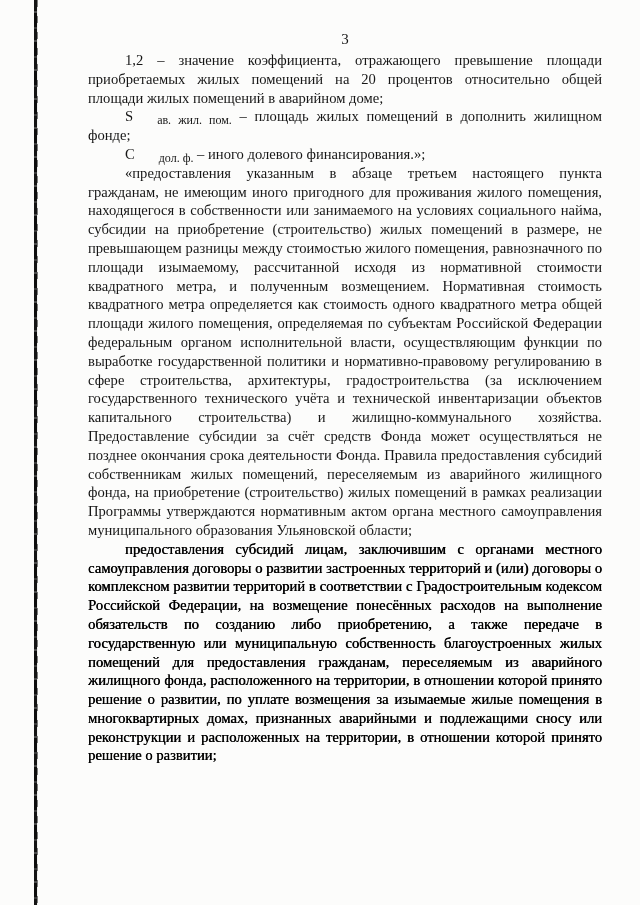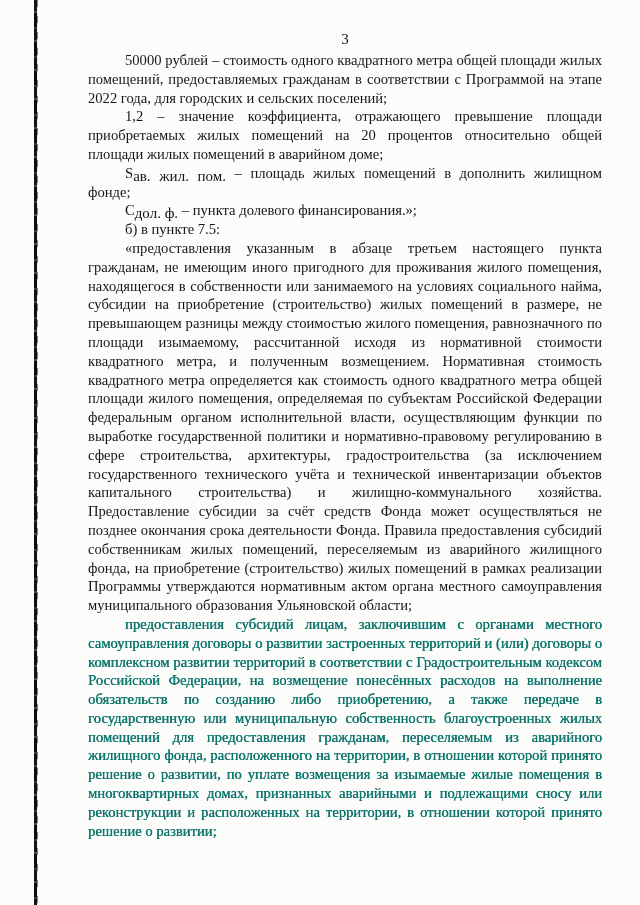--- a/index.html
+++ b/index.html
@@ -61,50 +61,49 @@
     font-size: 14.6px;
     line-height: 18.8px;
     text-align: justify;
   }
   .content p {
     margin: 0;
     padding: 0;
     text-indent: 37px;
   }
   .content sub {
-    font-size: 15px;
+    font-size: 12px;
     line-height: 0;
     vertical-align: -3px;
+    margin-left: 24px;
   }
   
   .heavier {
-    color: #0f766e;
+    color: #000000;
     text-shadow: 0.35px 0 0 currentColor;
   }
 </style>
 </head>
 <body>
 
 <div class="page">
 
   <div class="scan-artifact"></div>
 
   <div class="page-number">3</div>
 
   <div class="content">
 
-    <p>50000 рублей – стоимость одного квадратного метра общей площади жилых помещений, предоставляемых гражданам в соответствии с Программой на этапе 2022 года, для городских и сельских поселений;</p>
 
     <p>1,2 – значение коэффициента, отражающего превышение площади приобретаемых жилых помещений на 20 процентов относительно общей площади жилых помещений в аварийном доме;</p>
 
     <p><span>S</span><sub>ав. жил. пом.</sub><span> – площадь жилых помещений в дополнить жилищном фонде;</span></p>
 
-    <p><span>С</span><sub>дол. ф.</sub><span> – пункта долевого финансирования.»;</span></p>
+    <p><span>С</span><sub>дол. ф.</sub><span> – иного долевого финансирования.»;</span></p>
 
-    <p>б) в пункте 7.5:</p>
 
 
     <p>«предоставления указанным в абзаце третьем настоящего пункта гражданам, не имеющим иного пригодного для проживания жилого помещения, находящегося в собственности или занимаемого на условиях социального найма, субсидии на приобретение (строительство) жилых помещений в размере, не превышающем разницы между стоимостью жилого помещения, равнозначного по площади изымаемому, рассчитанной исходя из нормативной стоимости квадратного метра, и полученным возмещением. Нормативная стоимость квадратного метра определяется как стоимость одного квадратного метра общей площади жилого помещения, определяемая по субъектам Российской Федерации федеральным органом исполнительной власти, осуществляющим функции по выработке государственной политики и нормативно-правовому регулированию в сфере строительства, архитектуры, градостроительства (за исключением государственного технического учёта и технической инвентаризации объектов капитального строительства) и жилищно-коммунального хозяйства. Предоставление субсидии за счёт средств Фонда может осуществляться не позднее окончания срока деятельности Фонда. Правила предоставления субсидий собственникам жилых помещений, переселяемым из аварийного жилищного фонда, на приобретение (строительство) жилых помещений в рамках реализации Программы утверждаются нормативным актом органа местного самоуправления муниципального образования Ульяновской области;</p>
 
     <p class="heavier">предоставления субсидий лицам, заключившим с органами местного самоуправления договоры о развитии застроенных территорий и (или) договоры о комплексном развитии территорий в соответствии с Градостроительным кодексом Российской Федерации, на возмещение понесённых расходов на выполнение обязательств по созданию либо приобретению, а также передаче в государственную или муниципальную собственность благоустроенных жилых помещений для предоставления гражданам, переселяемым из аварийного жилищного фонда, расположенного на территории, в отношении которой принято решение о развитии, по уплате возмещения за изымаемые жилые помещения в многоквартирных домах, признанных аварийными и подлежащими сносу или реконструкции и расположенных на территории, в отношении которой принято решение о развитии;</p>
 
   </div>
 </div>
 
 </body></html>

